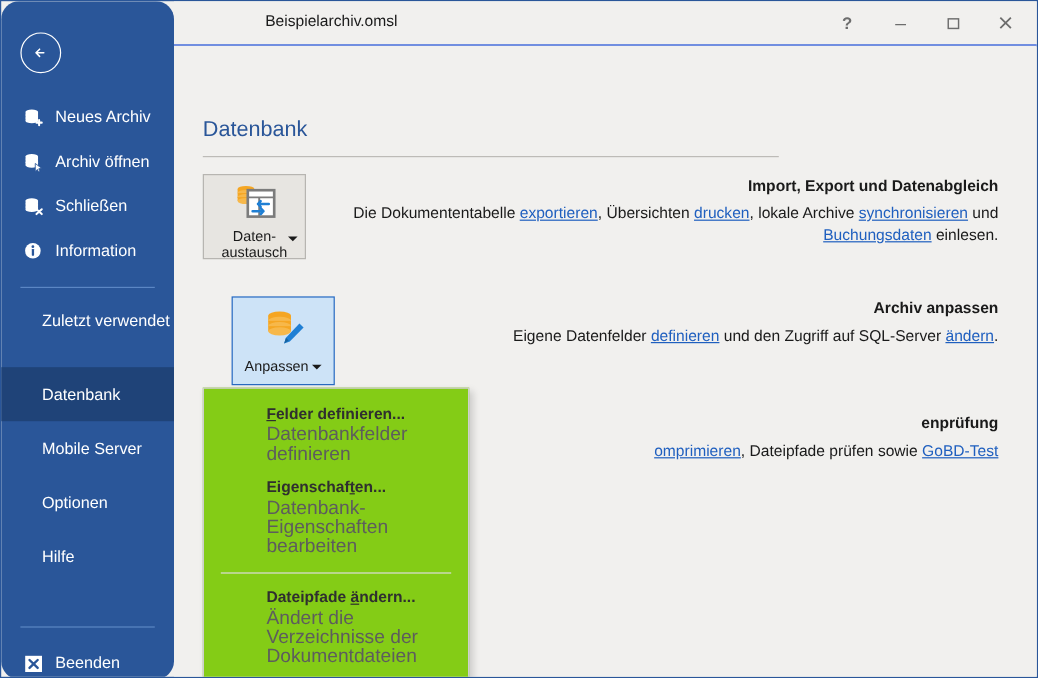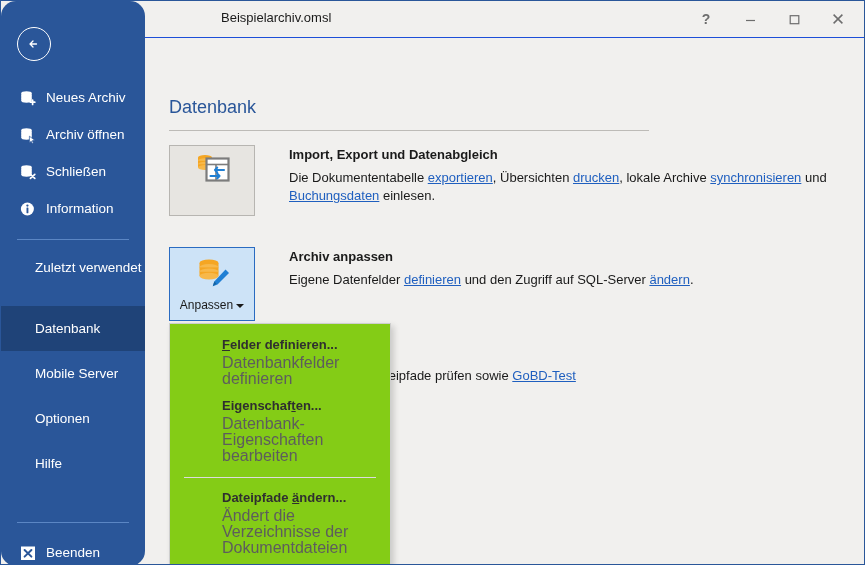--- a/index.html
+++ b/index.html
@@ -202,20 +202,21 @@
     width: 0; height: 0;
     border-left: 4px solid transparent;
     border-right: 4px solid transparent;
     border-top: 4px solid #1a1a1a;
   }
   .sec-body {
     position: absolute;
     left: 120px;
     top: 2px;
     right: 12px;
+    text-align: right;
   }
   .sec-head {
     font-size: 13px;
     font-weight: bold;
     color: #1a1a1a;
     margin-bottom: 7px;
   }
   .sec-text {
     font-size: 13px;
     color: #1a1a1a;
@@ -423,31 +424,36 @@
             <ellipse cx="12" cy="12.3" rx="7" ry="2.6" fill="#f7b84a"></ellipse>
             <rect x="5" y="12.3" width="14" height="3.2" fill="#f5a623"></rect>
             <ellipse cx="12" cy="15.5" rx="7" ry="2.6" fill="#f7b84a"></ellipse>
             <rect x="13.5" y="6.5" width="22" height="22" fill="#ffffff" stroke="#7c7c7c" stroke-width="2.2"></rect>
             <path d="M13.5 12.5 H35.5" stroke="#7c7c7c" stroke-width="1.6"></path>
             <path d="M23 12.5 V28.5" stroke="#7c7c7c" stroke-width="1.6"></path>
             <path d="M17.5 24 h9 l-2.2 -2.4 M26.5 24 l-2.2 2.4" fill="none" stroke="#1f7fd4" stroke-width="2.1" stroke-linecap="round" stroke-linejoin="round"></path>
             <path d="M31 18 h-9 l2.2 -2.4 M22 18 l2.2 2.4" fill="none" stroke="#1f7fd4" stroke-width="2.1" stroke-linecap="round" stroke-linejoin="round"></path>
           </svg>
         </div>
+        <div class="tile-label">
+          <span>Daten-</span><br>
+          <span>austausch</span>
+          <span class="caret-corner"></span>
+        </div>
       </div>
       <div class="sec-body">
         <div class="sec-head">Import, Export und Datenabgleich</div>
         <div class="sec-text">
           <span>Die Dokumententabelle </span><span class="lnk">exportieren</span><span>, Übersichten </span><span class="lnk">drucken</span><span>, lokale Archive </span><span class="lnk">synchronisieren</span><span> und </span><span class="lnk">Buchungsdaten</span><span> einlesen.</span>
         </div>
       </div>
     </div>
 
     <div class="section" style="top:209px;height:74px;">
-      <div class="tile active" style="height:74px;">
+      <div class="tile active" style="height:74px;margin-left:24px;">
         <div class="tile-ico" style="height:46px;">
           <svg width="40" height="38" viewBox="0 0 40 38">
             <ellipse cx="17" cy="7" rx="9.5" ry="3.4" fill="#f5a623"></ellipse>
             <rect x="7.5" y="7" width="19" height="4.4" fill="#f5a623"></rect>
             <ellipse cx="17" cy="11.4" rx="9.5" ry="3.4" fill="#f7b84a"></ellipse>
             <rect x="7.5" y="11.4" width="19" height="4.4" fill="#f5a623"></rect>
             <ellipse cx="17" cy="15.8" rx="9.5" ry="3.4" fill="#f7b84a"></ellipse>
             <rect x="7.5" y="15.8" width="19" height="4.3" fill="#f5a623"></rect>
             <ellipse cx="17" cy="20.1" rx="9.5" ry="3.4" fill="#f7b84a"></ellipse>
             <path d="M33.5 13.5 L37 17 L25.5 28.6 L20.8 30.2 L22.3 25.4 Z" fill="#1f7fd4"></path>

